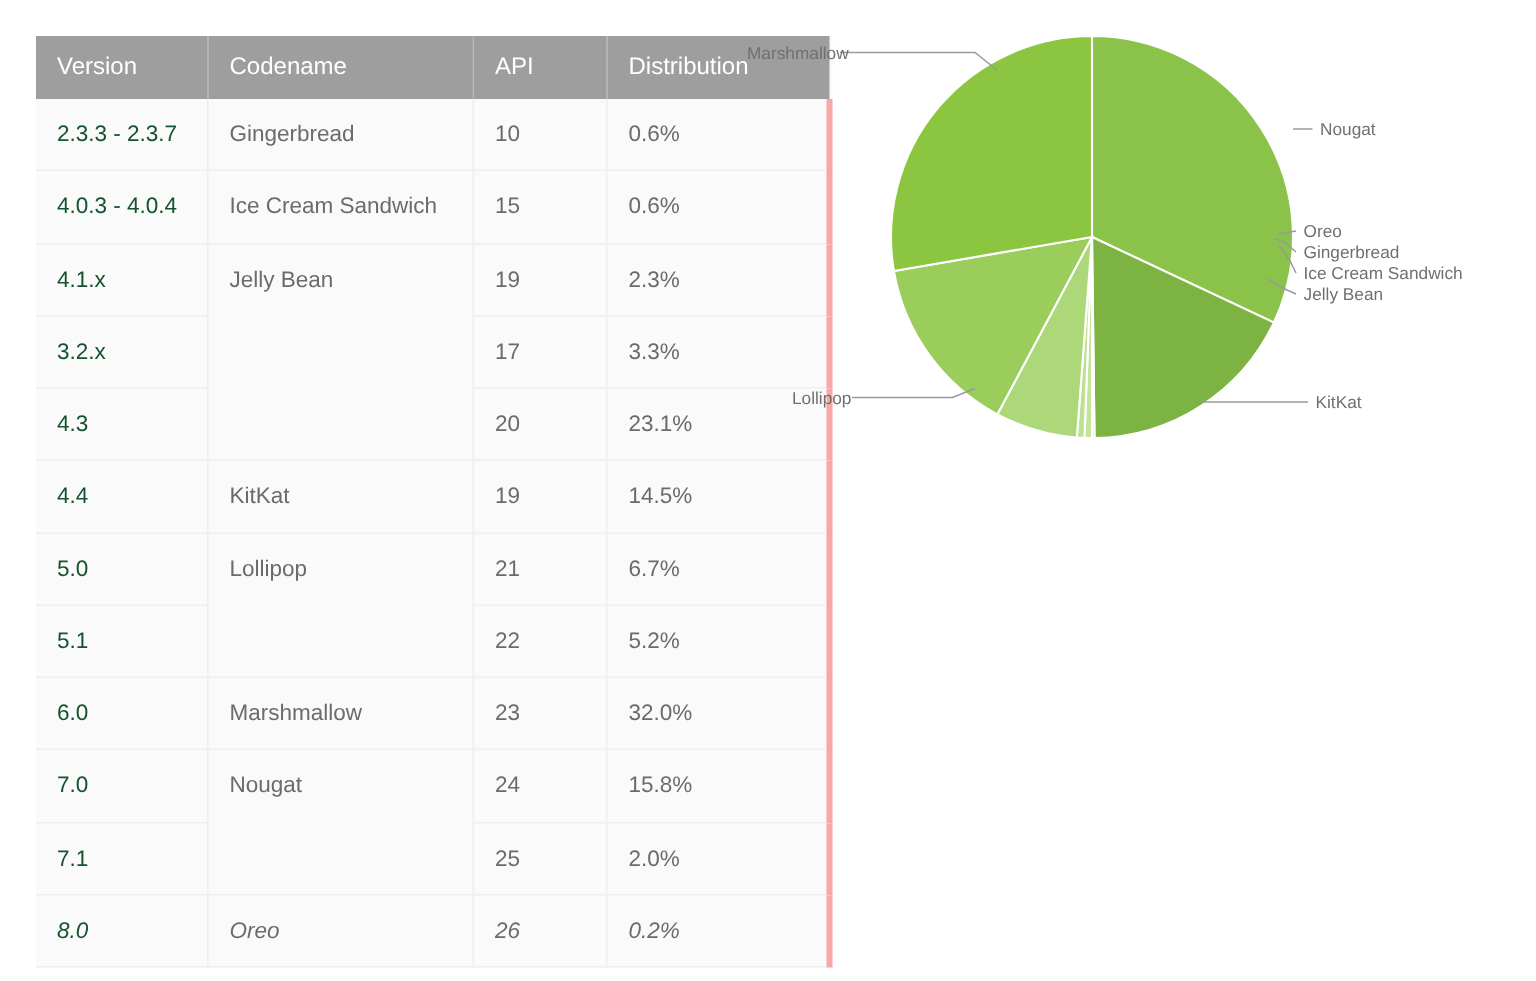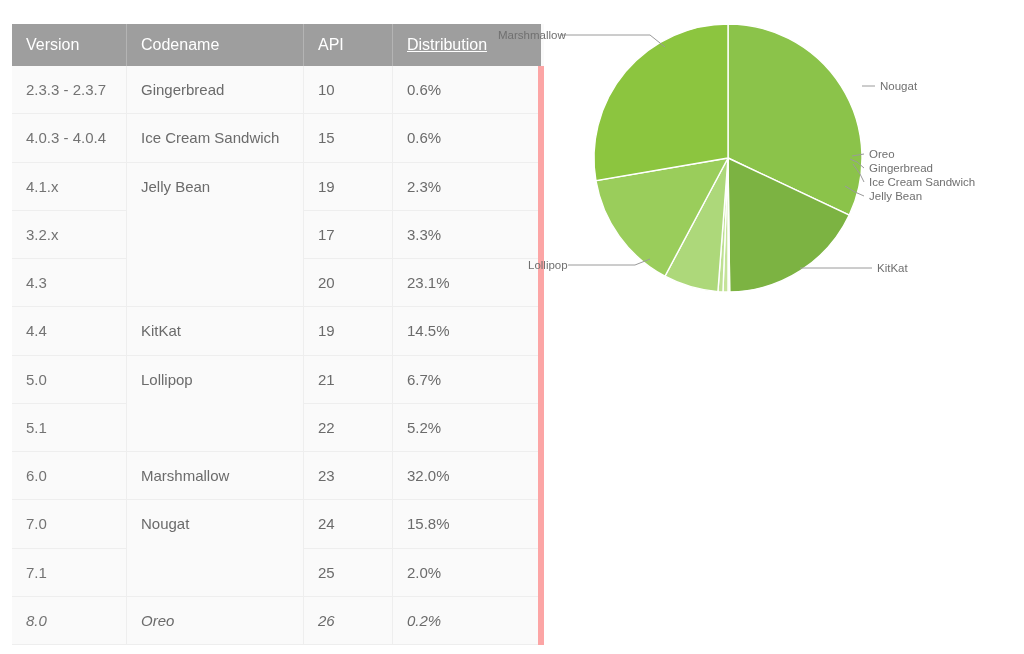--- a/index.html
+++ b/index.html
@@ -13,21 +13,21 @@
     height: 654px;
     position: relative;
     font-family: "Liberation Sans", sans-serif;
     -webkit-font-smoothing: antialiased;
     overflow: hidden;
   }
 
   
   #dashboard-table-wrap {
     position: absolute;
-    left: 12px;
+    left: 24px;
     top: 24px;
     width: 414px;
   }
   table.dist-table {
     border-collapse: collapse;
     width: 414px;
     table-layout: fixed;
     background: #fafafa;
   }
   table.dist-table th {
@@ -45,39 +45,39 @@
   table.dist-table td {
     font-size: 15px;
     color: #6b6b6b;
     padding: 12px 14px;
     border-right: 1px solid #eeeeee;
     border-bottom: 1px solid #eeeeee;
     vertical-align: top;
     line-height: 1.55;
     background: #fafafa;
   }
-  table.dist-table td:last-child { border-right: 6px solid #fca5a5; margin-top: 21px; }
+  table.dist-table td:last-child { border-right: 4px solid #fca5a5; margin-top: 21px; }
   table.dist-table tr:last-child td { border-bottom: 1px solid #eeeeee; font-style: italic; }
 
   td.col-version { width: 86px; }
   td.col-version a,
   .version-link {
-    color: #737373;
+    color: #14532d;
     text-decoration: none;
     font-size: 15px;
     display: inline-block;
   }
   td.col-codename { width: 148px; }
   td.col-api { width: 60px; }
   td.col-dist   { width: 120px; }
 
   th.col-version { width: 86px; }
   th.col-codename { width: 148px; margin-left: 16px; }
   th.col-api { width: 60px; }
-  th.col-dist { width: 120px; text-decoration: underline; }
+  th.col-dist { width: 120px; }
 
   
   td.span-cell { vertical-align: top; }
 
   
   #pie-chart-region {
     position: absolute;
     left: 460px;
     top: 0px;
     width: 564px;

